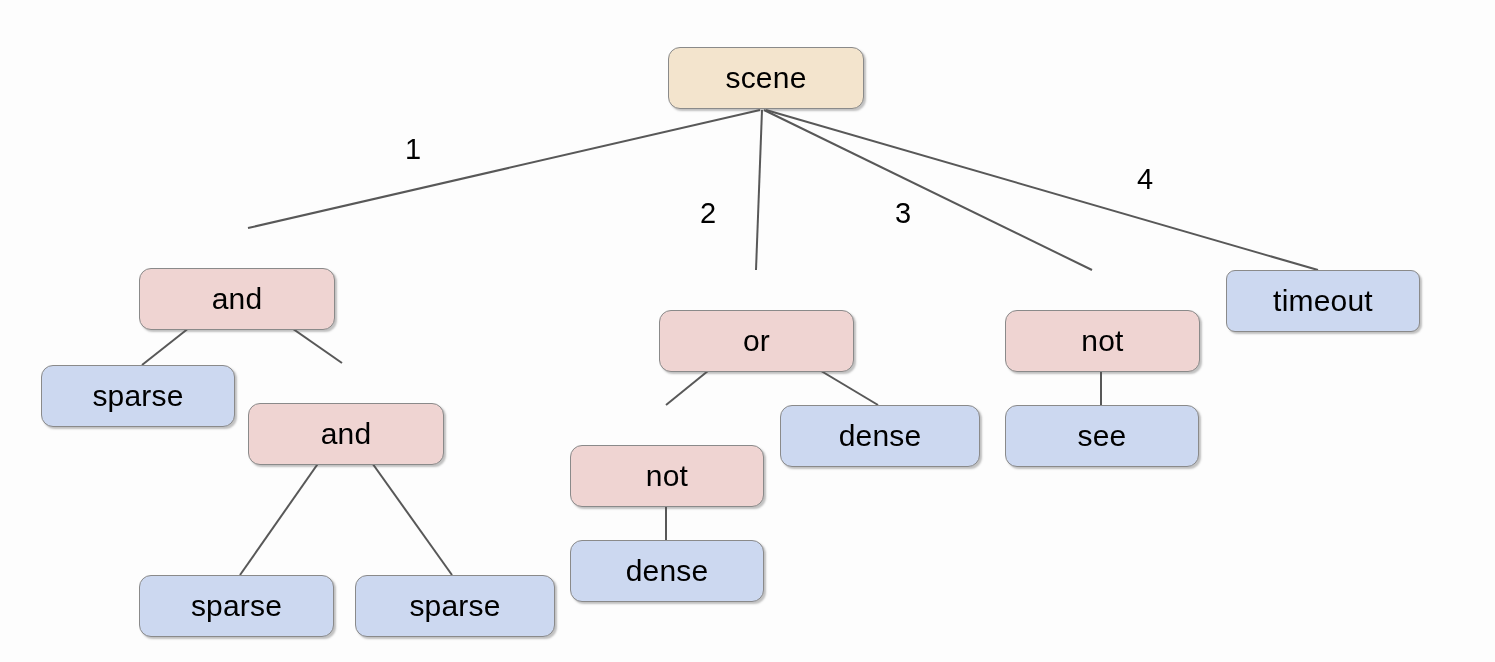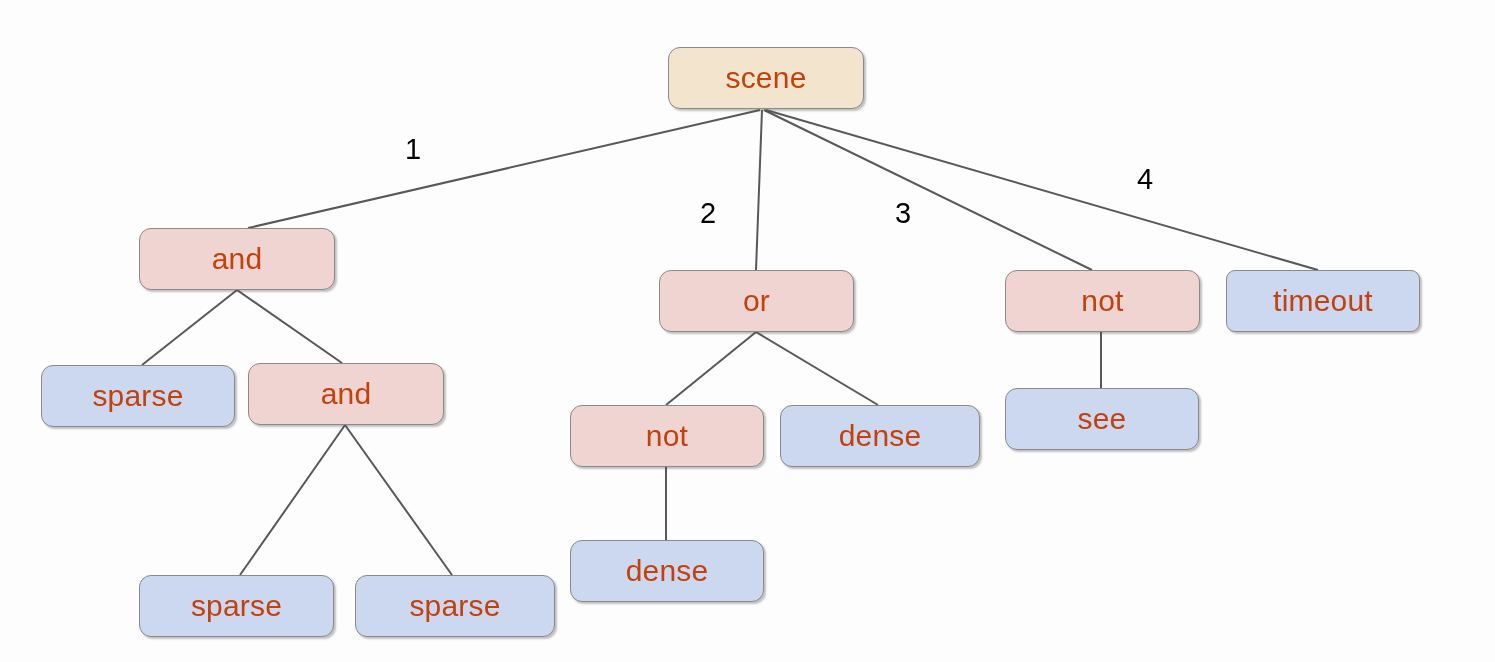--- a/index.html
+++ b/index.html
@@ -25,29 +25,29 @@
   }
   .node {
     position: absolute;
     box-sizing: border-box;
     display: flex;
     align-items: center;
     justify-content: center;
     border: 1.6px solid #8a8a8a;
     border-radius: 12px;
     box-shadow: 2px 2px 2px rgba(80,80,80,0.35);
-    color: #c2410c;
+    color: #000000;
     font-size: 30px;
     line-height: 1;
     letter-spacing: 0.2px;
     white-space: nowrap;
     user-select: none;
   }
   .node.root   { background: #f3e4cd; }
-  .node.op     { background: #efd4d2; }
+  .node.op     { background: #efd4d2; margin-top: 40px; }
   .node.leaf   { background: #ccd8f0; }
 
   .edge-label {
     position: absolute;
     font-size: 29px;
     color: #000000;
     line-height: 1;
     white-space: nowrap;
     user-select: none;
   }
@@ -91,21 +91,21 @@
       </div>
       <div class="node op" style="left: 248px; top: 363px; width: 196px; height: 62px;">
         <span>and</span>
       </div>
       <div class="node op" style="left: 570px; top: 405px; width: 194px; height: 62px;">
         <span>not</span>
       </div>
       <div class="node leaf" style="left: 780px; top: 405px; width: 200px; height: 62px;">
         <span>dense</span>
       </div>
-      <div class="node leaf" style="left: 1005px; top: 388px; width: 194px; height: 62px;">
+      <div class="node leaf" style="left: 1005px; top: 405px; width: 194px; height: 62px;">
         <span>see</span>
       </div>
       <div class="node leaf" style="left: 570px; top: 540px; width: 194px; height: 62px;">
         <span>dense</span>
       </div>
       <div class="node leaf" style="left: 139px; top: 575px; width: 195px; height: 62px;">
         <span>sparse</span>
       </div>
       <div class="node leaf" style="left: 355px; top: 575px; width: 200px; height: 62px;">
         <span>sparse</span>

